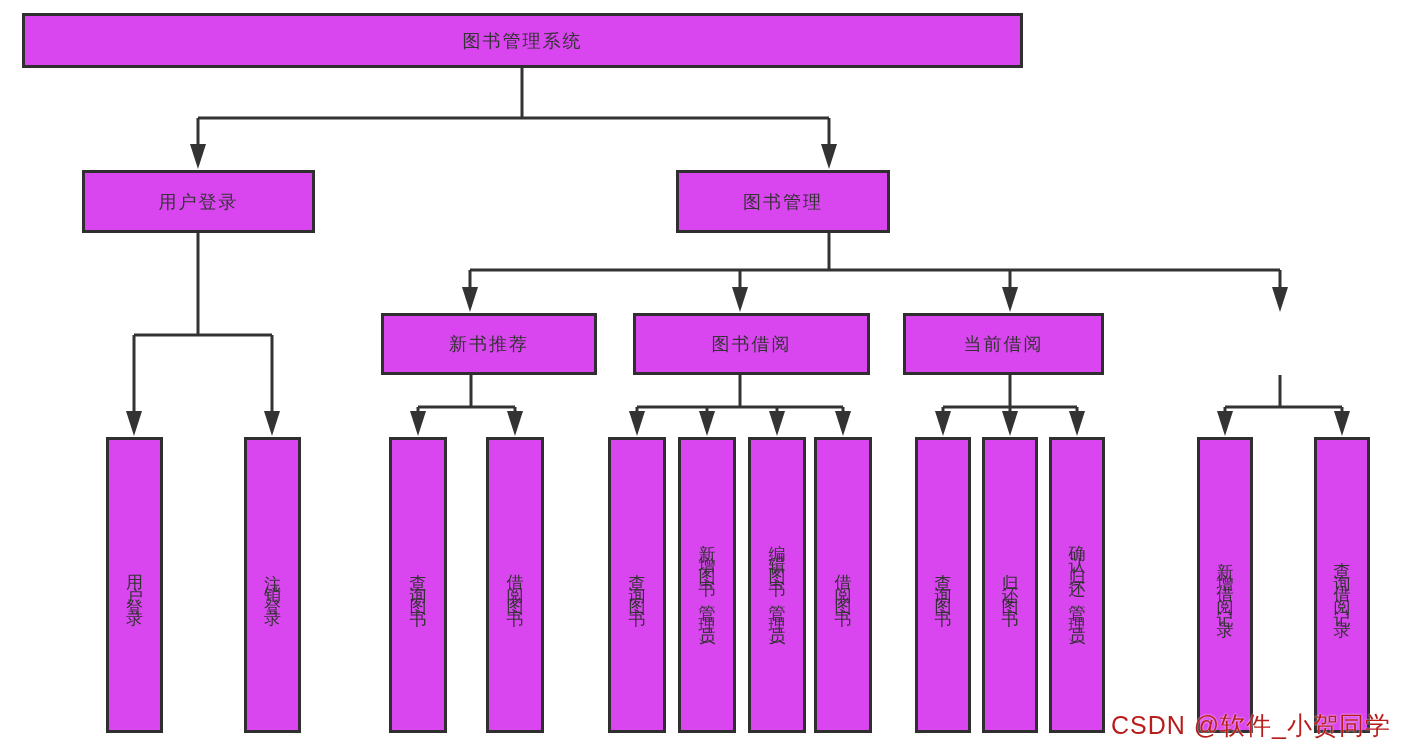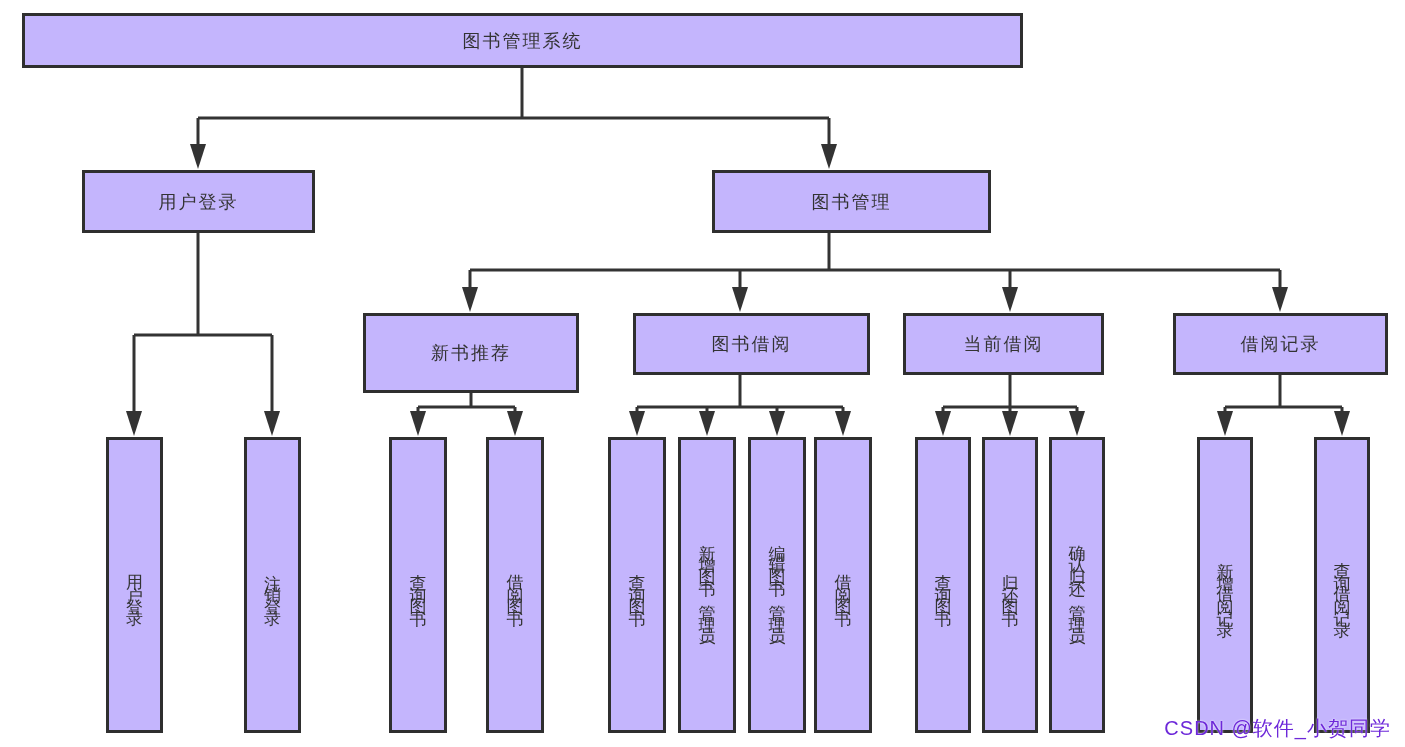--- a/index.html
+++ b/index.html
@@ -13,41 +13,41 @@
   }
   svg.connectors {
     position: absolute;
     left: 0; top: 0;
     width: 1405px; height: 747px;
   }
   .box {
     position: absolute;
     box-sizing: border-box;
     border: 3px solid #2f2f2f;
-    background: #c4b5fd;
+    background: #d946ef;
     color: #333333;
     display: flex;
     align-items: center;
     justify-content: center;
   }
   .hbox { font-size: 18px; letter-spacing: 2px; white-space: nowrap; }
   .vbox span {
     writing-mode: vertical-lr;
     text-orientation: mixed;
     font-size: 17px;
     letter-spacing: 12px;
     line-height: 1;
   }
   .watermark {
     position: absolute;
     right: 14px;
     bottom: 5px;
-    font-size: 20px;
+    font-size: 25px;
     letter-spacing: 1px;
-    color: #6d28d9;
+    color: #b91c1c;
     text-shadow: 0 0 2px #ffffff;
     white-space: nowrap;
   }
 </style>
 </head>
 <body>
 
 <div class="canvas">
 
   <svg class="connectors" viewBox="0 0 1405 747" aria-hidden="true">
@@ -123,35 +123,32 @@
     </g>
   </svg>
 
   <div class="box hbox" style="left:22px;top:13px;width:1001px;height:55px">
     <span>图书管理系统</span>
   </div>
 
   <div class="box hbox" style="left:82px;top:170px;width:233px;height:63px">
     <span>用户登录</span>
   </div>
-  <div class="box hbox" style="left:712px;top:170px;width:279px;height:63px">
+  <div class="box hbox" style="left:676px;top:170px;width:214px;height:63px">
     <span>图书管理</span>
   </div>
 
-  <div class="box hbox" style="left:363px;top:313px;width:216px;height:80px">
+  <div class="box hbox" style="left:381px;top:313px;width:216px;height:62px">
     <span>新书推荐</span>
   </div>
   <div class="box hbox" style="left:633px;top:313px;width:237px;height:62px">
     <span>图书借阅</span>
   </div>
   <div class="box hbox" style="left:903px;top:313px;width:201px;height:62px">
     <span>当前借阅</span>
-  </div>
-  <div class="box hbox" style="left:1173px;top:313px;width:215px;height:62px">
-    <span>借阅记录</span>
   </div>
 
   <div class="box vbox" style="left:106px;top:437px;width:57px;height:296px">
     <span>用户登录</span>
   </div>
   <div class="box vbox" style="left:244px;top:437px;width:57px;height:296px">
     <span>注销登录</span>
   </div>
 
   <div class="box vbox" style="left:389px;top:437px;width:58px;height:296px">

